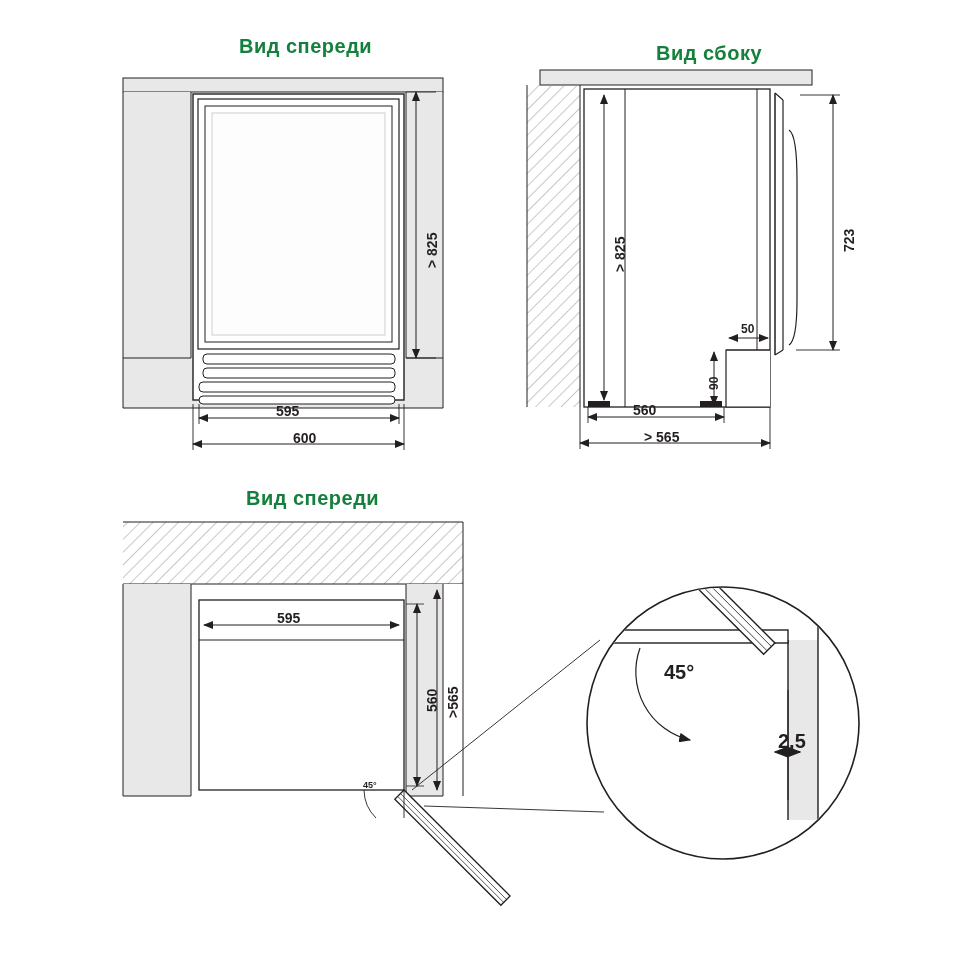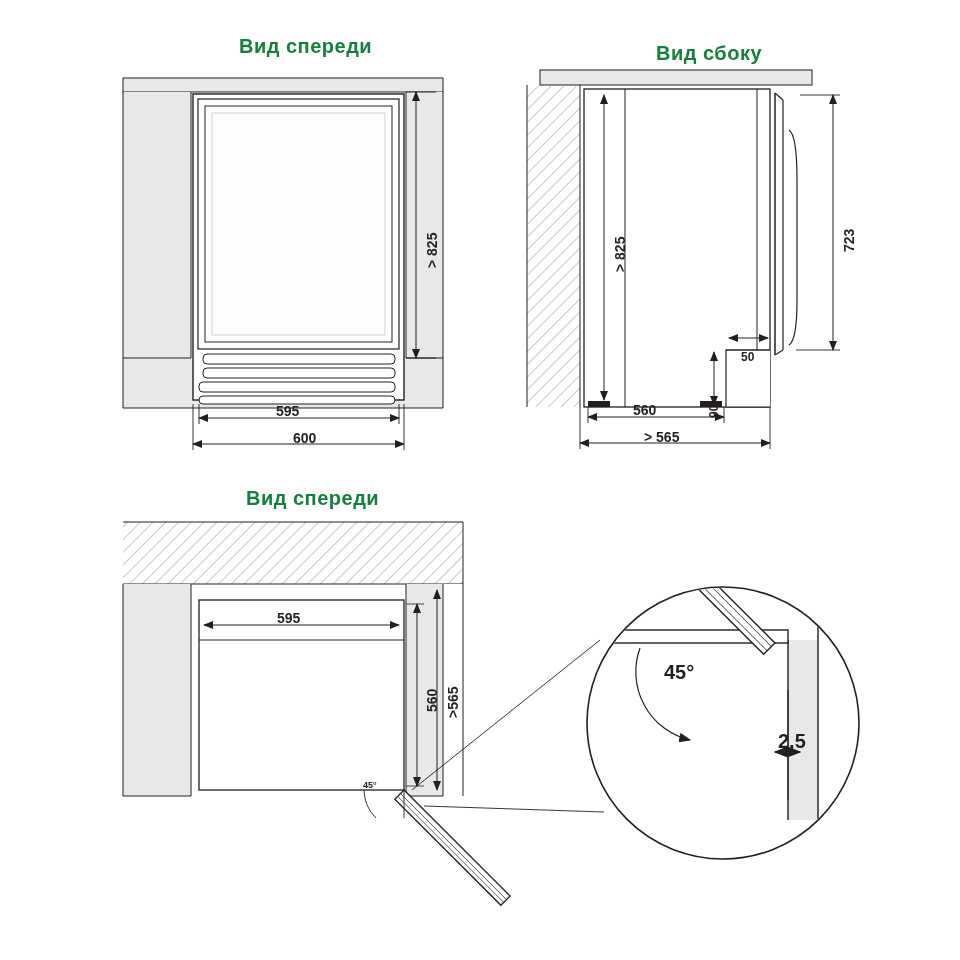--- a/index.html
+++ b/index.html
@@ -25,21 +25,21 @@
     letter-spacing: 0.5px;
     white-space: nowrap;
   }
   .dim {
     position: absolute;
     font-size: 14px;
     font-weight: bold;
     color: #231f20;
     white-space: nowrap;
   }
-  .dim.small { font-size: 12px; margin-top: 28px; }
+  .dim.small { font-size: 12px; }
   .dim.vert {
     transform-origin: left top;
     transform: rotate(-90deg);
   }
   .dim.big { font-size: 20px; }
   svg.layer {
     position: absolute;
     left: 0;
     top: 0;
     width: 960px;

